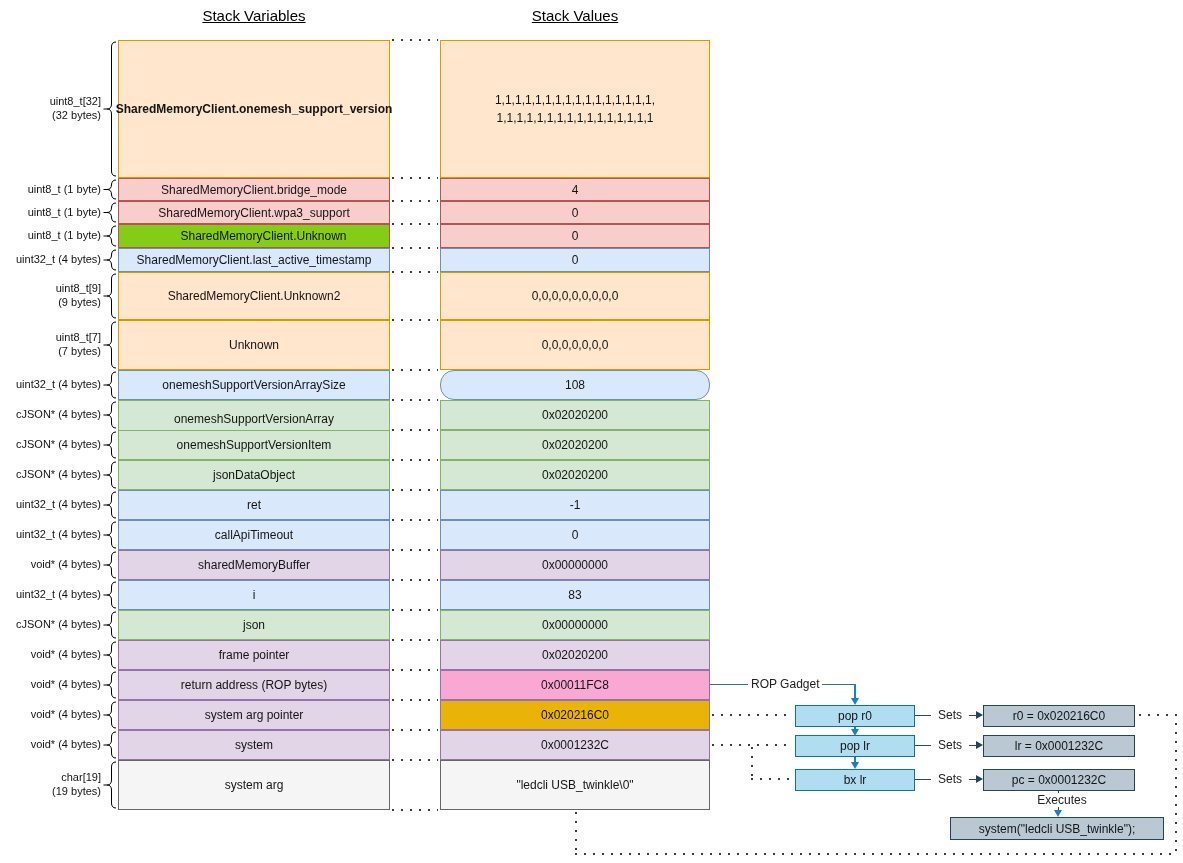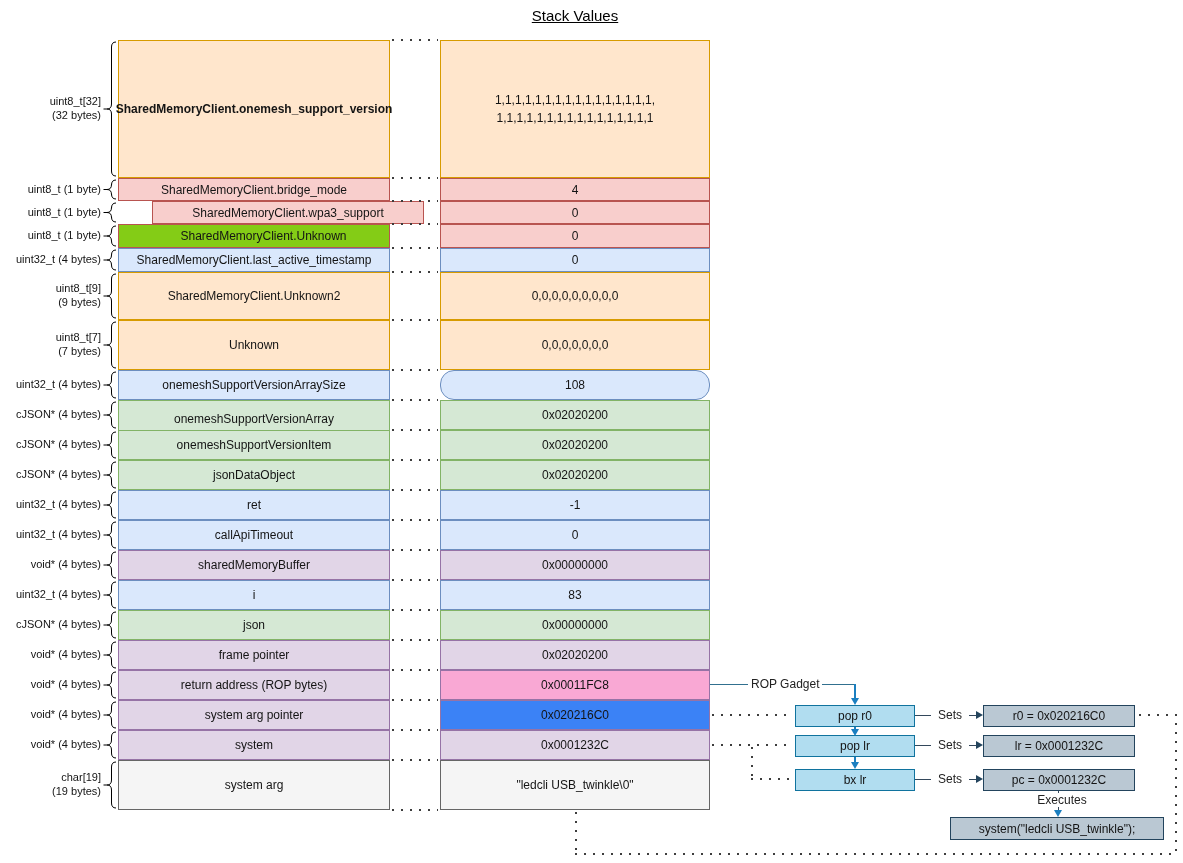--- a/index.html
+++ b/index.html
@@ -39,20 +39,21 @@
     border-top:7px solid #1b7fc0; }
   .arr-r { position:absolute; width:0; height:0;
     border-top:4.5px solid transparent; border-bottom:4.5px solid transparent;
     border-left:7px solid #23445d; }
 </style>
 </head>
 <body>
 
 <div id="canvas">
 
+  <div class="hdr" id="hdr-vars">Stack Variables</div>
   <div class="hdr" id="hdr-vals">Stack Values</div>
 
   <div id="stack-rows">
       <div class="rowlabel" style="top: 40px; height: 138px; width: 101px;">uint8_t[32]
 (32 bytes)</div>
       <div class="brace" style="top: 41px; height: 136px;"><svg width="14" height="136" viewBox="0 0 14 136" xmlns="http://www.w3.org/2000/svg">
           <path d="M13 1 Q8.5 1 8.5 6 L8.5 63 Q8.5 68 4 68 L0.5 68 M4 68 Q8.5 68 8.5 73 L8.5 130 Q8.5 135 13 135" fill="none" stroke="#000" stroke-width="1"></path>
         </svg></div>
       <div class="box" style="left: 118px; top: 40px; width: 272px; height: 138px; background: rgb(255, 230, 204); border-color: rgb(215, 155, 0); font-weight: bold;">SharedMemoryClient.onemesh_support_version</div>
       <div class="dots-h" style="left: 392px; top: 39px; width: 46px;"></div>
@@ -62,21 +63,21 @@
       <div class="brace" style="top: 179px; height: 21px;"><svg width="14" height="21" viewBox="0 0 14 21" xmlns="http://www.w3.org/2000/svg">
           <path d="M13 1 Q8.5 1 8.5 6 L8.5 5.5 Q8.5 10.5 4 10.5 L0.5 10.5 M4 10.5 Q8.5 10.5 8.5 15.5 L8.5 15 Q8.5 20 13 20" fill="none" stroke="#000" stroke-width="1"></path>
         </svg></div>
       <div class="box" style="left: 118px; top: 178px; width: 272px; height: 23px; background: rgb(248, 206, 204); border-color: rgb(184, 84, 80);">SharedMemoryClient.bridge_mode</div>
       <div class="dots-h" style="left: 392px; top: 177px; width: 46px;"></div>
       <div class="box" style="left: 440px; top: 178px; width: 270px; height: 23px; background: rgb(248, 206, 204); border-color: rgb(184, 84, 80);">4</div>
       <div class="rowlabel" style="top: 201px; height: 23px; width: 101px;">uint8_t (1 byte)</div>
       <div class="brace" style="top: 202px; height: 21px;"><svg width="14" height="21" viewBox="0 0 14 21" xmlns="http://www.w3.org/2000/svg">
           <path d="M13 1 Q8.5 1 8.5 6 L8.5 5.5 Q8.5 10.5 4 10.5 L0.5 10.5 M4 10.5 Q8.5 10.5 8.5 15.5 L8.5 15 Q8.5 20 13 20" fill="none" stroke="#000" stroke-width="1"></path>
         </svg></div>
-      <div class="box" style="left: 118px; top: 201px; width: 272px; height: 23px; background: rgb(248, 206, 204); border-color: rgb(184, 84, 80); margin-left: 34px;">SharedMemoryClient.wpa3_support</div>
+      <div class="box" style="left: 118px; top: 201px; width: 272px; height: 23px; background: rgb(248, 206, 204); border-color: rgb(184, 84, 80);">SharedMemoryClient.wpa3_support</div>
       <div class="dots-h" style="left: 392px; top: 200px; width: 46px;"></div>
       <div class="box" style="left: 440px; top: 201px; width: 270px; height: 23px; background: rgb(248, 206, 204); border-color: rgb(184, 84, 80);">0</div>
       <div class="rowlabel" style="top: 224px; height: 24px; width: 101px;">uint8_t (1 byte)</div>
       <div class="brace" style="top: 225px; height: 22px;"><svg width="14" height="22" viewBox="0 0 14 22" xmlns="http://www.w3.org/2000/svg">
           <path d="M13 1 Q8.5 1 8.5 6 L8.5 6 Q8.5 11 4 11 L0.5 11 M4 11 Q8.5 11 8.5 16 L8.5 16 Q8.5 21 13 21" fill="none" stroke="#000" stroke-width="1"></path>
         </svg></div>
       <div class="box" style="left: 118px; top: 224px; width: 272px; height: 24px; background: #84cc16; border-color: rgb(184, 84, 80); padding-left: 19px;">SharedMemoryClient.Unknown</div>
       <div class="dots-h" style="left: 392px; top: 223px; width: 46px;"></div>
       <div class="box" style="left: 440px; top: 224px; width: 270px; height: 24px; background: rgb(248, 206, 204); border-color: rgb(184, 84, 80);">0</div>
       <div class="rowlabel" style="top: 248px; height: 24px; width: 101px;">uint32_t (4 bytes)</div>
@@ -178,21 +179,21 @@
         </svg></div>
       <div class="box" style="left: 118px; top: 670px; width: 272px; height: 30px; background: rgb(225, 213, 231); border-color: rgb(150, 115, 166);">return address (ROP bytes)</div>
       <div class="dots-h" style="left: 392px; top: 669px; width: 46px;"></div>
       <div class="box" style="left: 440px; top: 670px; width: 270px; height: 30px; background: #f9a8d4; border-color: rgb(150, 115, 166);">0x00011FC8</div>
       <div class="rowlabel" style="top: 700px; height: 30px; width: 101px;">void* (4 bytes)</div>
       <div class="brace" style="top: 701px; height: 28px;"><svg width="14" height="28" viewBox="0 0 14 28" xmlns="http://www.w3.org/2000/svg">
           <path d="M13 1 Q8.5 1 8.5 6 L8.5 9 Q8.5 14 4 14 L0.5 14 M4 14 Q8.5 14 8.5 19 L8.5 22 Q8.5 27 13 27" fill="none" stroke="#000" stroke-width="1"></path>
         </svg></div>
       <div class="box" style="left: 118px; top: 700px; width: 272px; height: 30px; background: rgb(225, 213, 231); border-color: rgb(150, 115, 166);">system arg pointer</div>
       <div class="dots-h" style="left: 392px; top: 699px; width: 46px;"></div>
-      <div class="box" style="left: 440px; top: 700px; width: 270px; height: 30px; background: #3b82f6; border-color: rgb(150, 115, 166);">0x020216C0</div>
+      <div class="box" style="left: 440px; top: 700px; width: 270px; height: 30px; background: #eab308; border-color: rgb(150, 115, 166);">0x020216C0</div>
       <div class="rowlabel" style="top: 730px; height: 30px; width: 101px;">void* (4 bytes)</div>
       <div class="brace" style="top: 731px; height: 28px;"><svg width="14" height="28" viewBox="0 0 14 28" xmlns="http://www.w3.org/2000/svg">
           <path d="M13 1 Q8.5 1 8.5 6 L8.5 9 Q8.5 14 4 14 L0.5 14 M4 14 Q8.5 14 8.5 19 L8.5 22 Q8.5 27 13 27" fill="none" stroke="#000" stroke-width="1"></path>
         </svg></div>
       <div class="box" style="left: 118px; top: 730px; width: 272px; height: 30px; background: rgb(225, 213, 231); border-color: rgb(150, 115, 166);">system</div>
       <div class="dots-h" style="left: 392px; top: 729px; width: 46px;"></div>
       <div class="box" style="left: 440px; top: 730px; width: 270px; height: 30px; background: rgb(225, 213, 231); border-color: rgb(150, 115, 166);">0x0001232C</div>
       <div class="rowlabel" style="top: 760px; height: 50px; width: 101px;">char[19]
 (19 bytes)</div>
       <div class="brace" style="top: 761px; height: 48px;"><svg width="14" height="48" viewBox="0 0 14 48" xmlns="http://www.w3.org/2000/svg">

